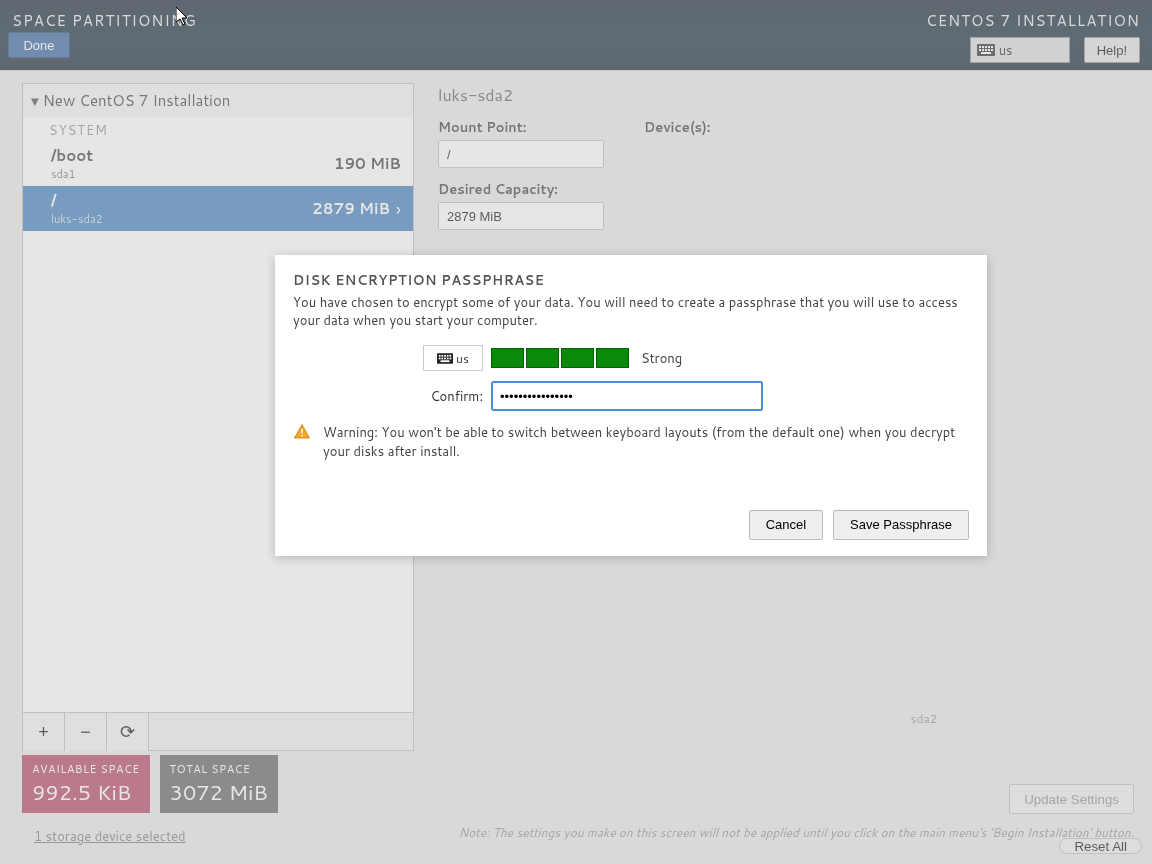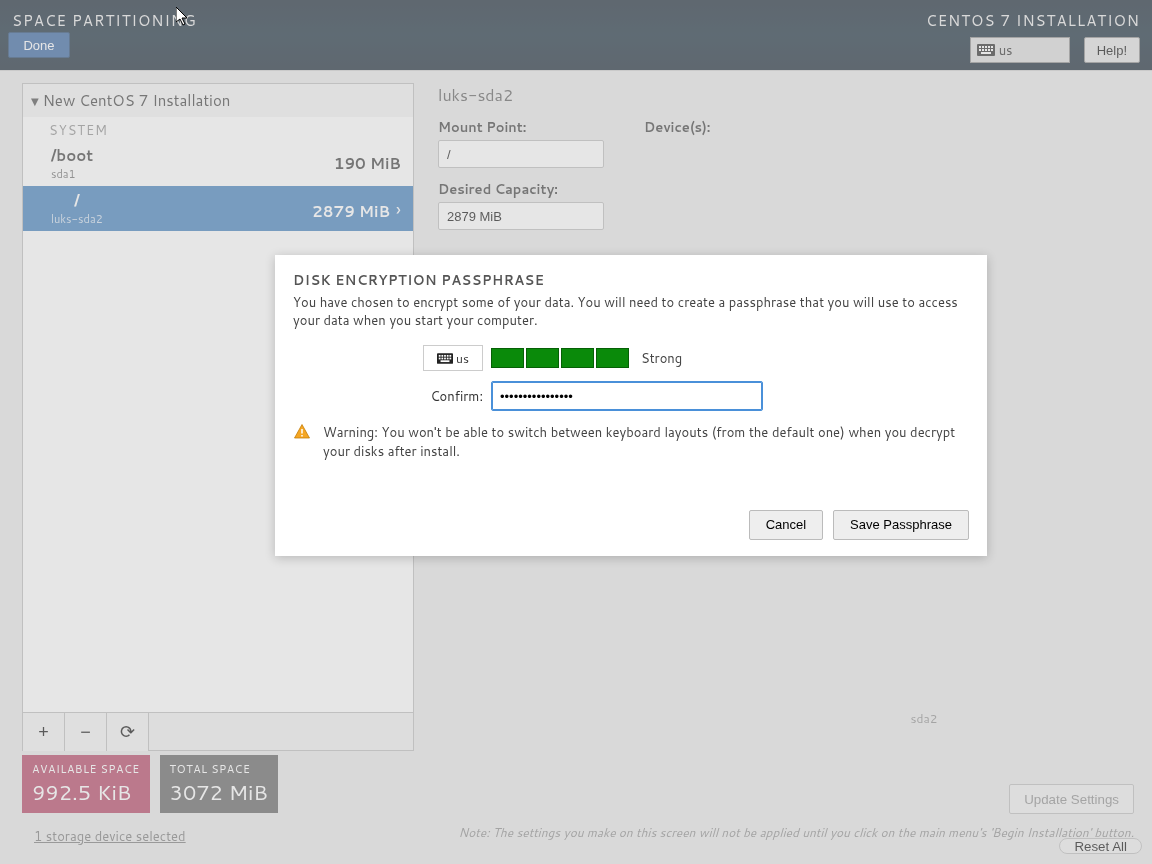--- a/index.html
+++ b/index.html
@@ -73,27 +73,27 @@
   padding: 6px 8px;
   font-size: 15px;
   font-weight: 500;
   display: flex;
   align-items: center;
   gap: 4px;
 }
 .tree-header .tri { font-size: 10px; color: #444; }
 .section-label { padding: 4px 8px 2px 26px; font-size: 13px; letter-spacing: 1px; color: #888; }
 .mount-row { padding: 4px 12px 4px 28px; display: flex; justify-content: space-between; align-items: center; }
-.mount-row .m-name { font-size: 15px; font-weight: 600; text-align: center; }
+.mount-row .m-name { font-size: 15px; font-weight: 600; }
 .mount-row .m-sub { font-size: 11px; color: #666; }
 .mount-row .m-size { font-size: 15px; font-weight: 600; }
 .mount-row.selected { background: #3878b8; color: #fff; }
 .mount-row.selected .m-sub { color: #cde; }
 .mount-row.selected .chev { color: #fff; font-size: 18px; margin-left: 6px; }
-.mount-row .right-part { display: flex; align-items: flex-end; }
+.mount-row .right-part { display: flex; align-items: center; }
 .tree-toolbar { border: 1px solid #bbb; border-top: none; background: #eee; height: 38px; display: flex; }
 .tree-toolbar button {
   width: 42px; height: 38px; background: #f2f2f2; border: none; border-right: 1px solid #bbb;
   font-size: 18px; cursor: pointer;
 }
 .tree-toolbar .spacer { flex: 1; }
 .space-row { display: flex; gap: 10px; margin-top: 4px; }
 .space-box { padding: 6px 10px; color: #fff; }
 .space-box .lbl { font-size: 11px; letter-spacing: 0.5px; }
 .space-box .val { font-size: 21px; font-weight: 300; }

